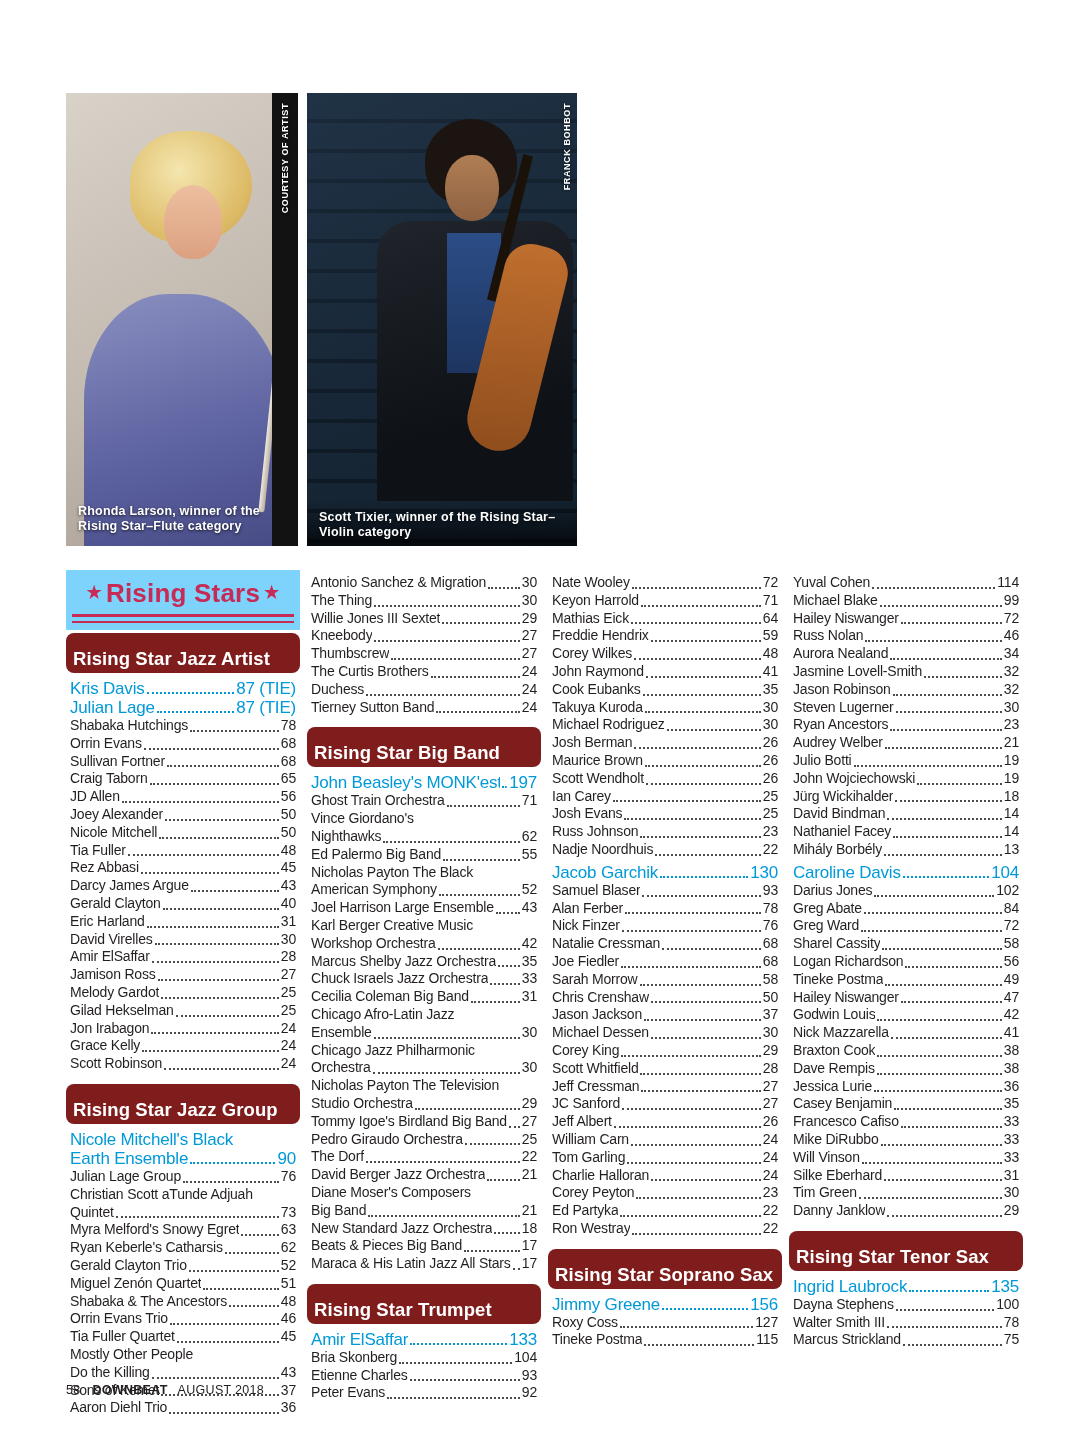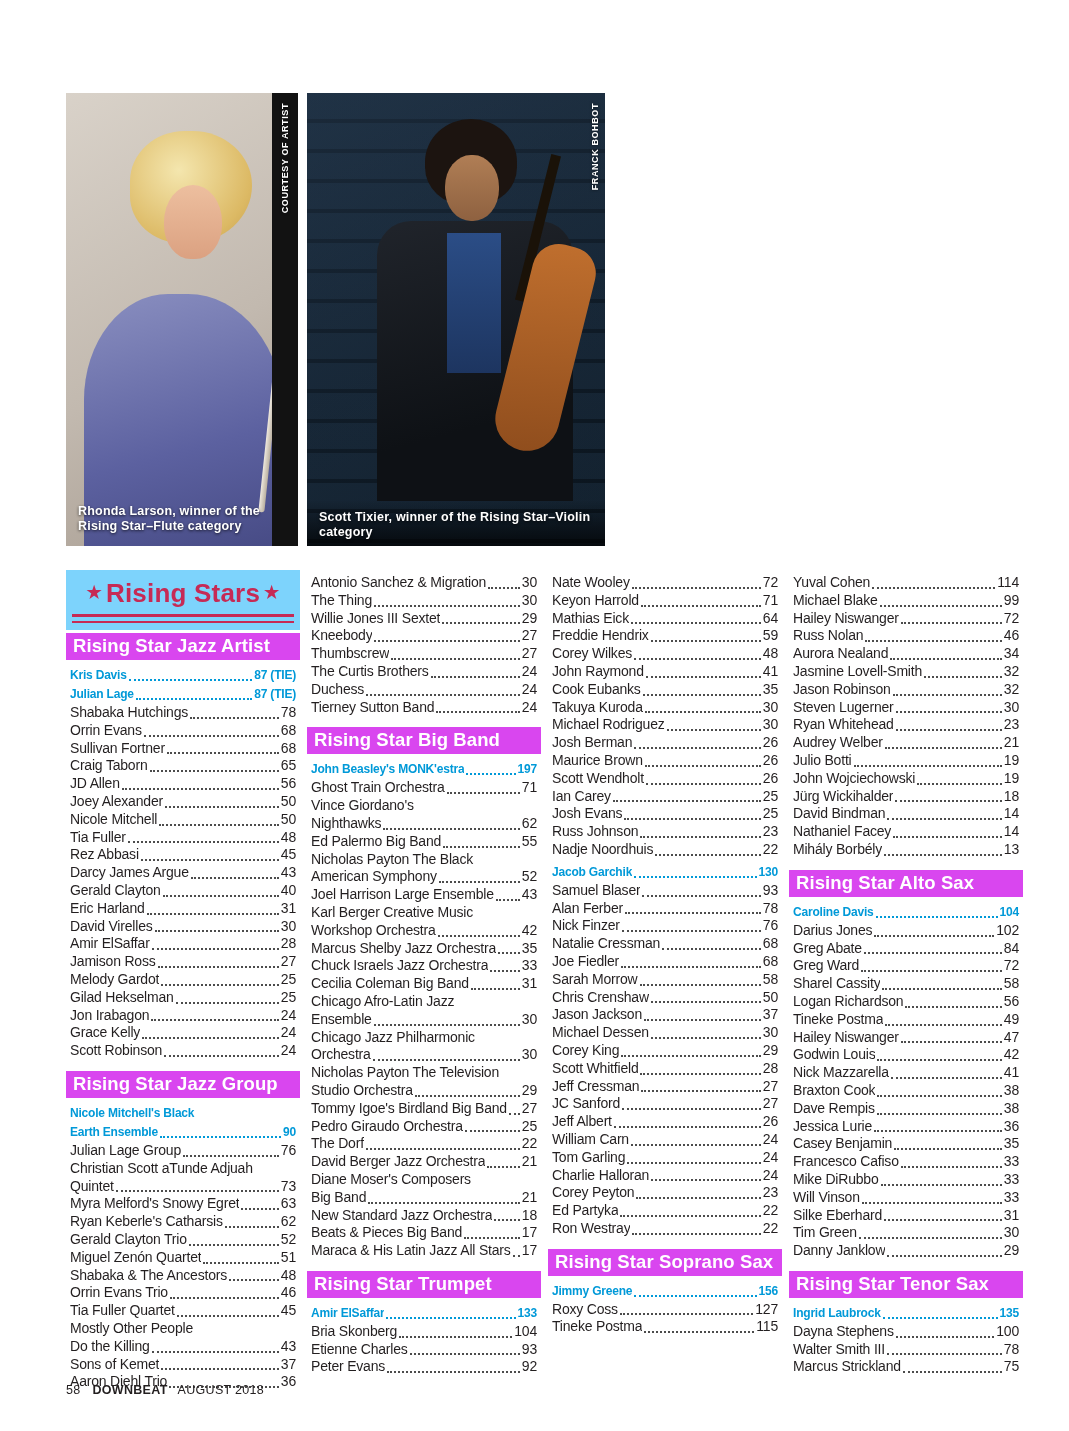--- a/index.html
+++ b/index.html
@@ -5,21 +5,21 @@
   html,body{margin:0;padding:0;}
   body{
     width:1069px;height:1431px;position:relative;background:#ffffff;
     font-family:"Liberation Sans", sans-serif;color:#231f20;overflow:hidden;
   }
   
   .photo-strip{position:absolute;left:66px;top:93px;width:939px;height:453px;display:flex;gap:9px;}
   .photo{position:relative;overflow:hidden;background:#444;}
   .photo.p1{width:232px;}
   .photo.p2{width:310px;}
-  .photo.p3{width:298px;}
+  .photo.p3{width:270px;}
   
   .p1 .bg{position:absolute;inset:0;background:linear-gradient(150deg,#d9d2c9 0%,#c2b9af 55%,#a59a8f 100%);}
   .p1 .hair{position:absolute;left:64px;top:38px;width:122px;height:112px;border-radius:48% 52% 55% 45%;
     background:radial-gradient(circle at 40% 35%,#f4e6ae,#dcb964 70%,#c49e4e);}
   .p1 .face{position:absolute;left:98px;top:92px;width:58px;height:74px;border-radius:50% 50% 46% 46%;
     background:linear-gradient(180deg,#edbf9f,#dba181);}
   .p1 .dress{position:absolute;left:18px;bottom:0;width:200px;height:252px;border-radius:42% 48% 0 0;
     background:linear-gradient(165deg,#8a8fc0,#5c61a0 60%,#474b85);}
   .p1 .flute{position:absolute;left:208px;top:120px;width:6px;height:300px;background:linear-gradient(90deg,#efe9df,#b8ae9e);transform:rotate(6deg);border-radius:3px;}
   .p1 .credit-bar{position:absolute;right:0;top:0;width:26px;height:100%;background:#121212;}
@@ -57,31 +57,31 @@
   .p1 .credit{right:8px;top:10px;}
   .p2 .credit{left:5px;top:10px;}
   .p3 .credit{right:5px;top:10px;}
   
   .columns{position:absolute;left:66px;top:570px;width:956px;display:flex;gap:7px;}
   .col{width:234px;flex:0 0 234px;}
   .banner{background:#7dd3fc;padding:9px 6px 7px;}
   .banner-title{color:#c62a55;font-weight:bold;font-size:26px;text-align:center;letter-spacing:.2px;line-height:28px;}
   .banner-title .star{font-size:17px;vertical-align:4px;padding:0 4px;}
   .banner-rule{margin-top:7px;border-top:3px solid #c62a55;border-bottom:2px solid #c62a55;height:4px;}
-  .section-header{background:#d946ef;color:#ffffff;font-weight:bold;font-size:18.5px;line-height:21px;
-    padding:2px 7px 4px;margin:11px 0 6px;letter-spacing:.1px;}
+  .section-header{background:#7f1d1d;color:#ffffff;font-weight:bold;font-size:18.5px;line-height:21px;
+    padding:15px 7px 4px;margin:11px 0 6px;letter-spacing:.1px;border-radius:8px;}
   .banner + .section-header{margin-top:3px;}
   .plist{margin:4px;}
   .entry{font-size:14px;line-height:17.8px;letter-spacing:-.2px;}
   .entry .pre{white-space:nowrap;overflow:hidden;}
   .row{display:flex;align-items:flex-end;}
   .row .nm{white-space:nowrap;flex-shrink:1;min-width:0;overflow:hidden;}
   .row .dots{flex:1;min-width:5px;margin:0 2px 3px;border-bottom:2px dotted #4c4c4c;}
   .row .val{white-space:nowrap;}
-  .entry.winner{color:#0099d8;font-weight:bold;font-size:12px;line-height:19px;}
+  .entry.winner{color:#0099d8;font-weight:normal;font-size:17px;line-height:19px;}
   .entry.winner .dots{border-bottom:2px dotted #0099d8;margin-bottom:4px;}
   
   .footer{position:absolute;left:66px;top:1383px;font-size:12.5px;letter-spacing:.3px;color:#231f20;}
   .footer .mag{font-weight:bold;margin:0 10px 0 12px;}
 </style>
 </head>
 <body>
 
 <div class="photo-strip">
 
@@ -971,21 +971,21 @@
         </div>
         <div class="entry">
           <div class="row">
             <span class="nm">Steven Lugerner</span>
             <span class="dots"></span>
             <span class="val">30</span>
           </div>
         </div>
         <div class="entry">
           <div class="row">
-            <span class="nm">Ryan Whitehead</span>
+            <span class="nm">Ryan Ancestors</span>
             <span class="dots"></span>
             <span class="val">23</span>
           </div>
         </div>
         <div class="entry">
           <div class="row">
             <span class="nm">Audrey Welber</span>
             <span class="dots"></span>
             <span class="val">21</span>
           </div>
@@ -1026,21 +1026,20 @@
           </div>
         </div>
         <div class="entry">
           <div class="row">
             <span class="nm">Mihály Borbély</span>
             <span class="dots"></span>
             <span class="val">13</span>
           </div>
         </div>
       </div>
-      <div class="section-header">Rising Star Alto Sax</div>
       <div class="plist">
         <div class="entry winner">
           <div class="row">
             <span class="nm">Caroline Davis</span>
             <span class="dots"></span>
             <span class="val">104</span>
           </div>
         </div>
         <div class="entry">
           <div class="row">

